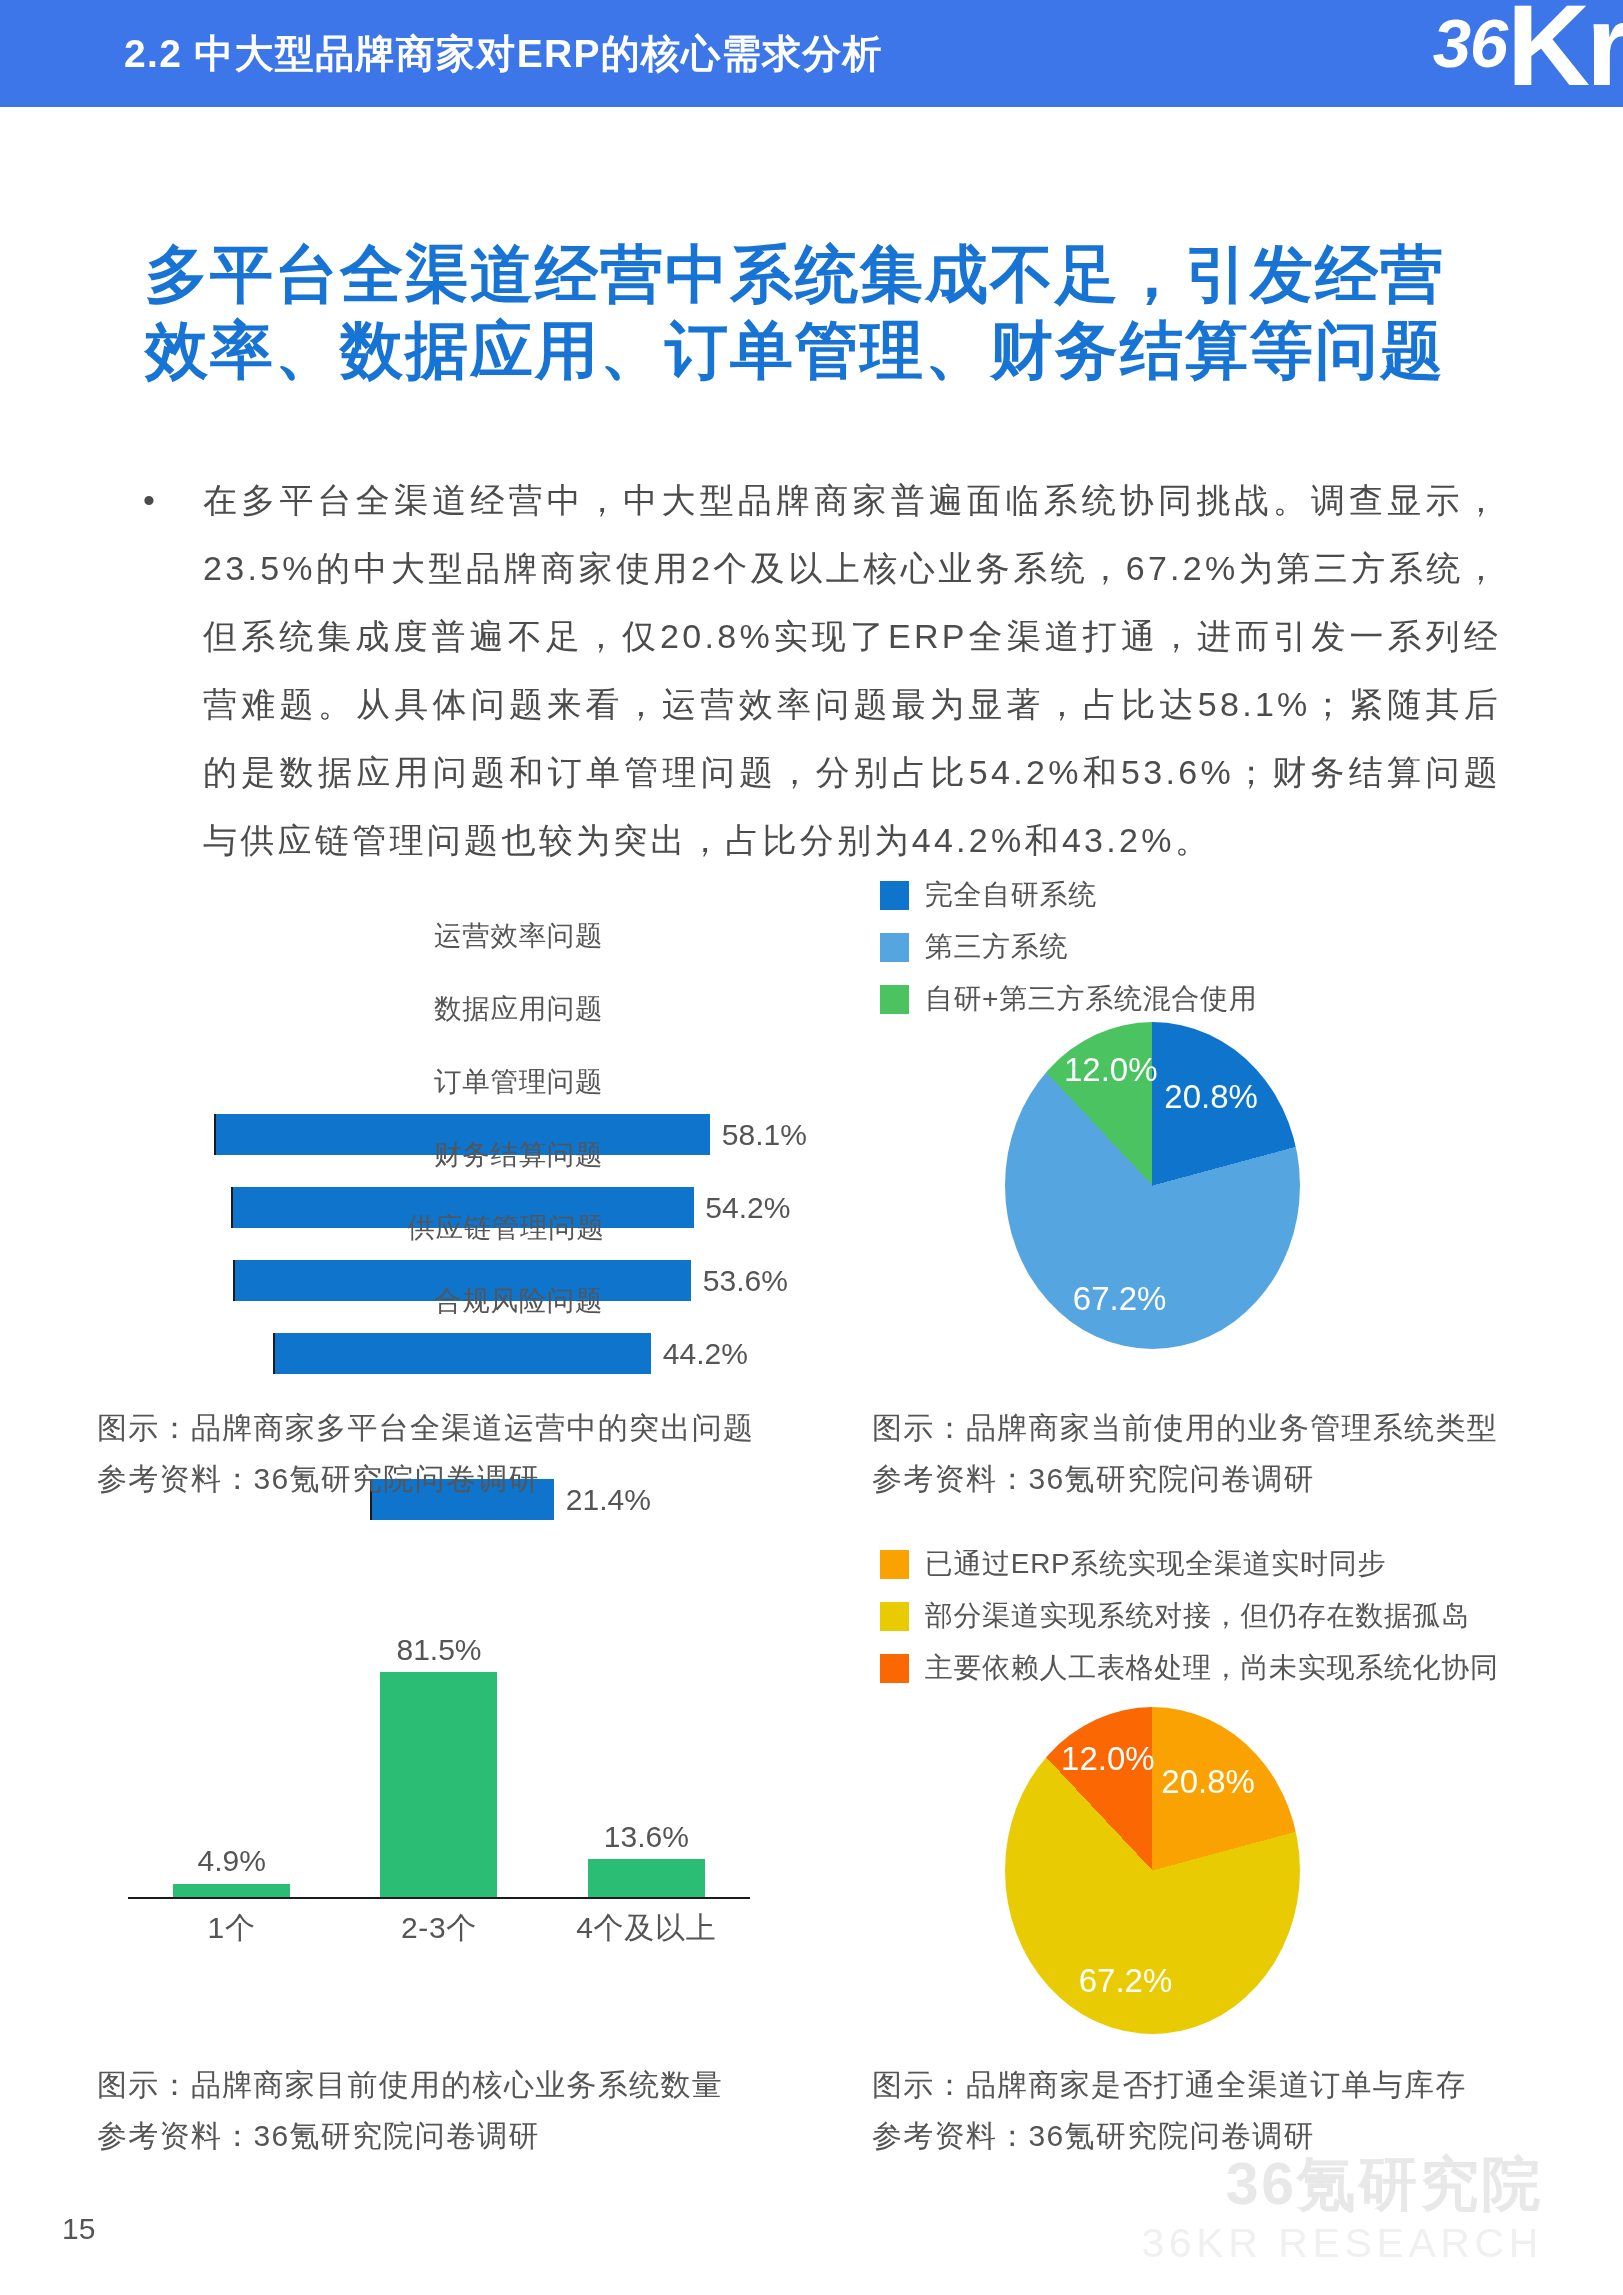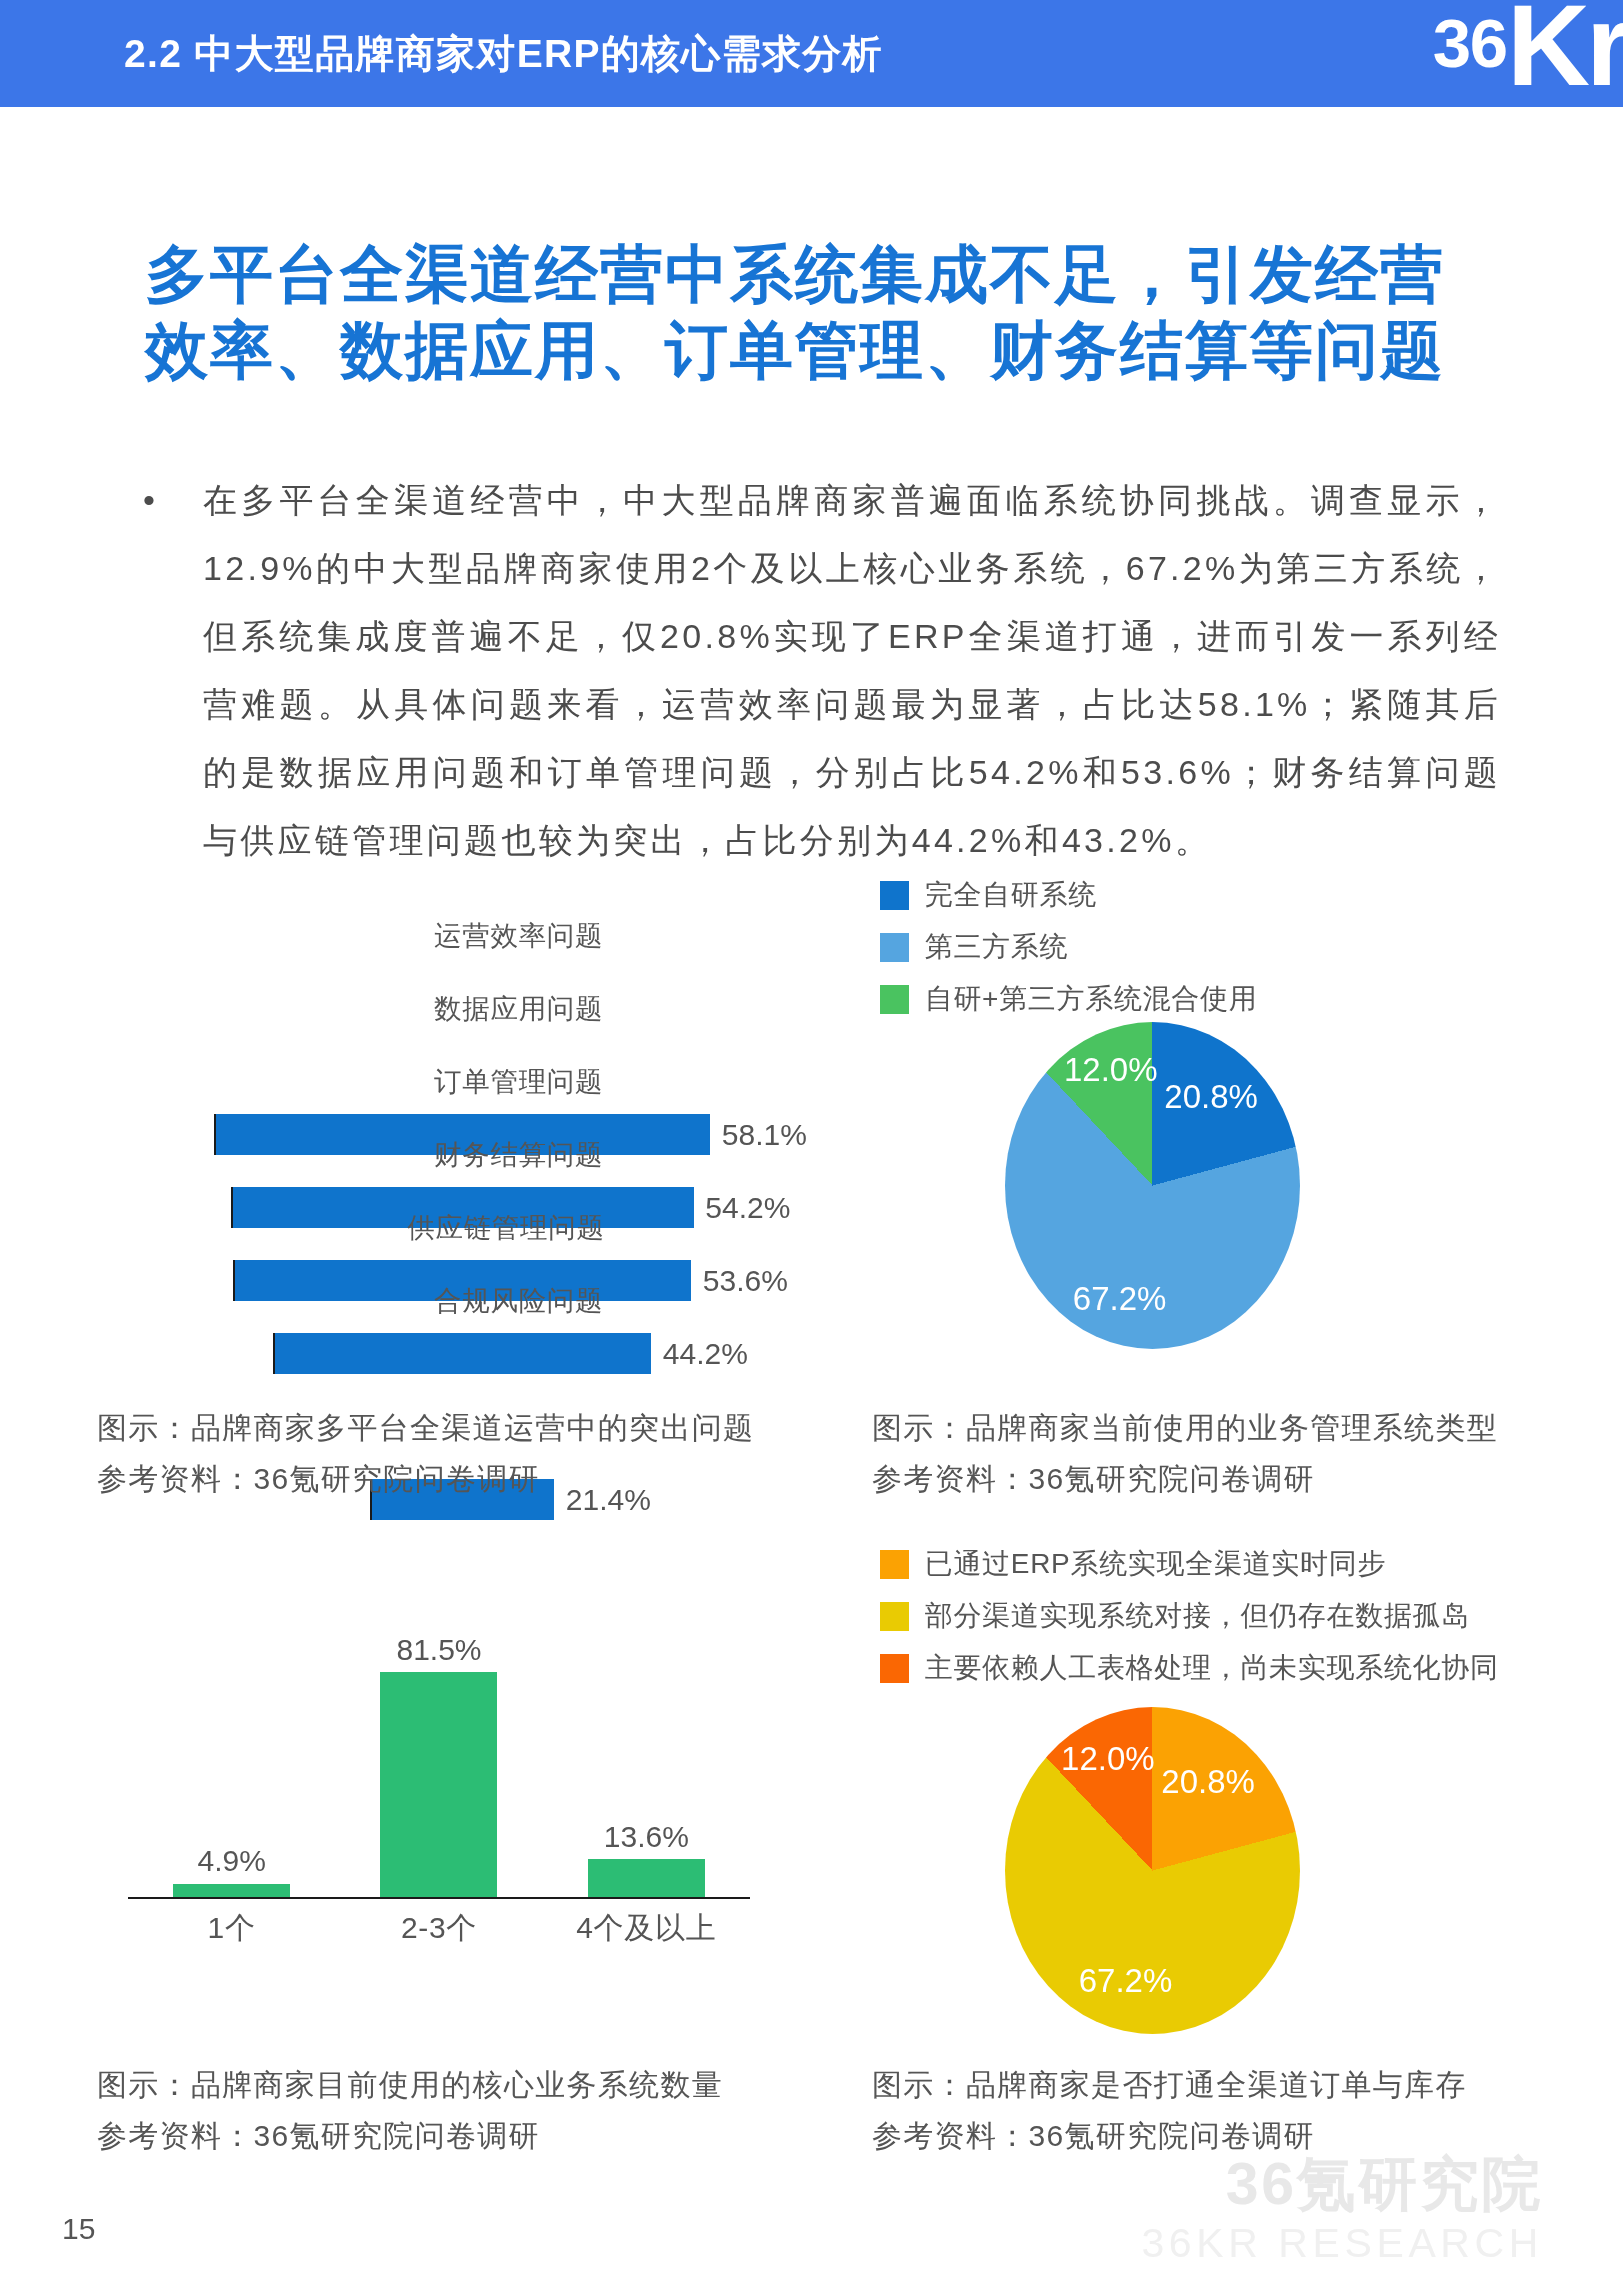--- a/index.html
+++ b/index.html
@@ -16,21 +16,21 @@
     background:#3c76e8;overflow:hidden;
   }
   .banner-title{
     position:absolute;left:124px;top:50%;transform:translateY(-50%);
     color:#ffffff;font-size:39px;font-weight:bold;letter-spacing:1.3px;white-space:nowrap;
   }
   .logo{
     position:absolute;right:-3.9px;top:-5.2px;color:#ffffff;font-weight:bold;
     display:flex;align-items:flex-start;
   }
-  .logo-36{font-size:69px;line-height:1;margin-top:14.4px;letter-spacing:-1.3px;}
+  .logo-36{font-size:69px;line-height:1;margin-top:14.4px;letter-spacing:-1.3px;font-style:italic;}
   .logo-kr{font-size:115px;line-height:1;margin-top:-6.5px;letter-spacing:-3.9px;}
   
   .headline{
     position:absolute;left:145px;top:236px;width:1361px;
     color:#1774d4;font-size:63px;font-weight:bold;line-height:76px;letter-spacing:2px;
   }
   
   .para-wrap{position:absolute;left:143px;top:466px;width:1358px;display:flex;}
   .bullet{width:60px;color:#4c4c4c;font-size:34px;line-height:68px;flex:0 0 60px;}
   .para{
@@ -99,21 +99,21 @@
     </div>
   </div>
 
   <div class="headline">
     <div>多平台全渠道经营中系统集成不足，引发经营</div>
     <div>效率、数据应用、订单管理、财务结算等问题</div>
   </div>
 
   <div class="para-wrap">
     <div class="bullet">•</div>
-    <div class="para">在多平台全渠道经营中，中大型品牌商家普遍面临系统协同挑战。调查显示，12.9%的中大型品牌商家使用2个及以上核心业务系统，67.2%为第三方系统，但系统集成度普遍不足，仅20.8%实现了ERP全渠道打通，进而引发一系列经营难题。从具体问题来看，运营效率问题最为显著，占比达58.1%；紧随其后的是数据应用问题和订单管理问题，分别占比54.2%和53.6%；财务结算问题与供应链管理问题也较为突出，占比分别为44.2%和43.2%。</div>
+    <div class="para">在多平台全渠道经营中，中大型品牌商家普遍面临系统协同挑战。调查显示，23.5%的中大型品牌商家使用2个及以上核心业务系统，67.2%为第三方系统，但系统集成度普遍不足，仅20.8%实现了ERP全渠道打通，进而引发一系列经营难题。从具体问题来看，运营效率问题最为显著，占比达58.1%；紧随其后的是数据应用问题和订单管理问题，分别占比54.2%和53.6%；财务结算问题与供应链管理问题也较为突出，占比分别为44.2%和43.2%。</div>
   </div>
 
   <div class="hbar" id="hbar-rows">
       <div class="hbar-row">
         <span class="hbar-cat">运营效率问题</span>
         <div class="hbar-plot">
           <div class="hbar-bar" style="width: 494px; background: rgb(15, 116, 204);"></div>
           <span class="hbar-val">58.1%</span>
         </div>
       </div>

